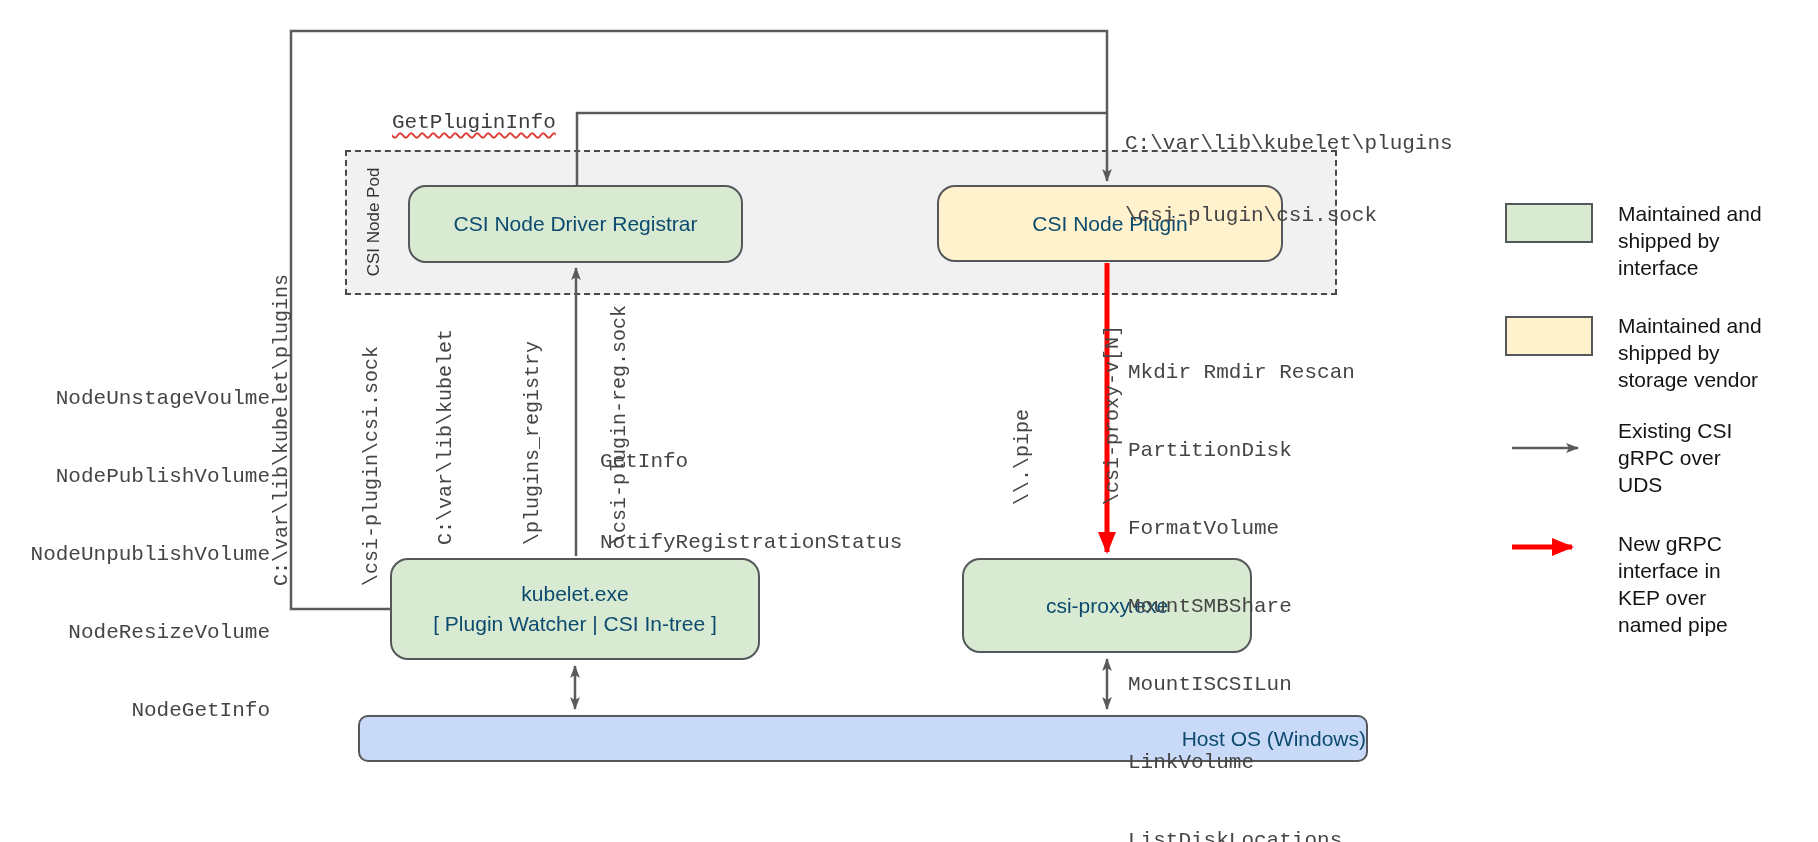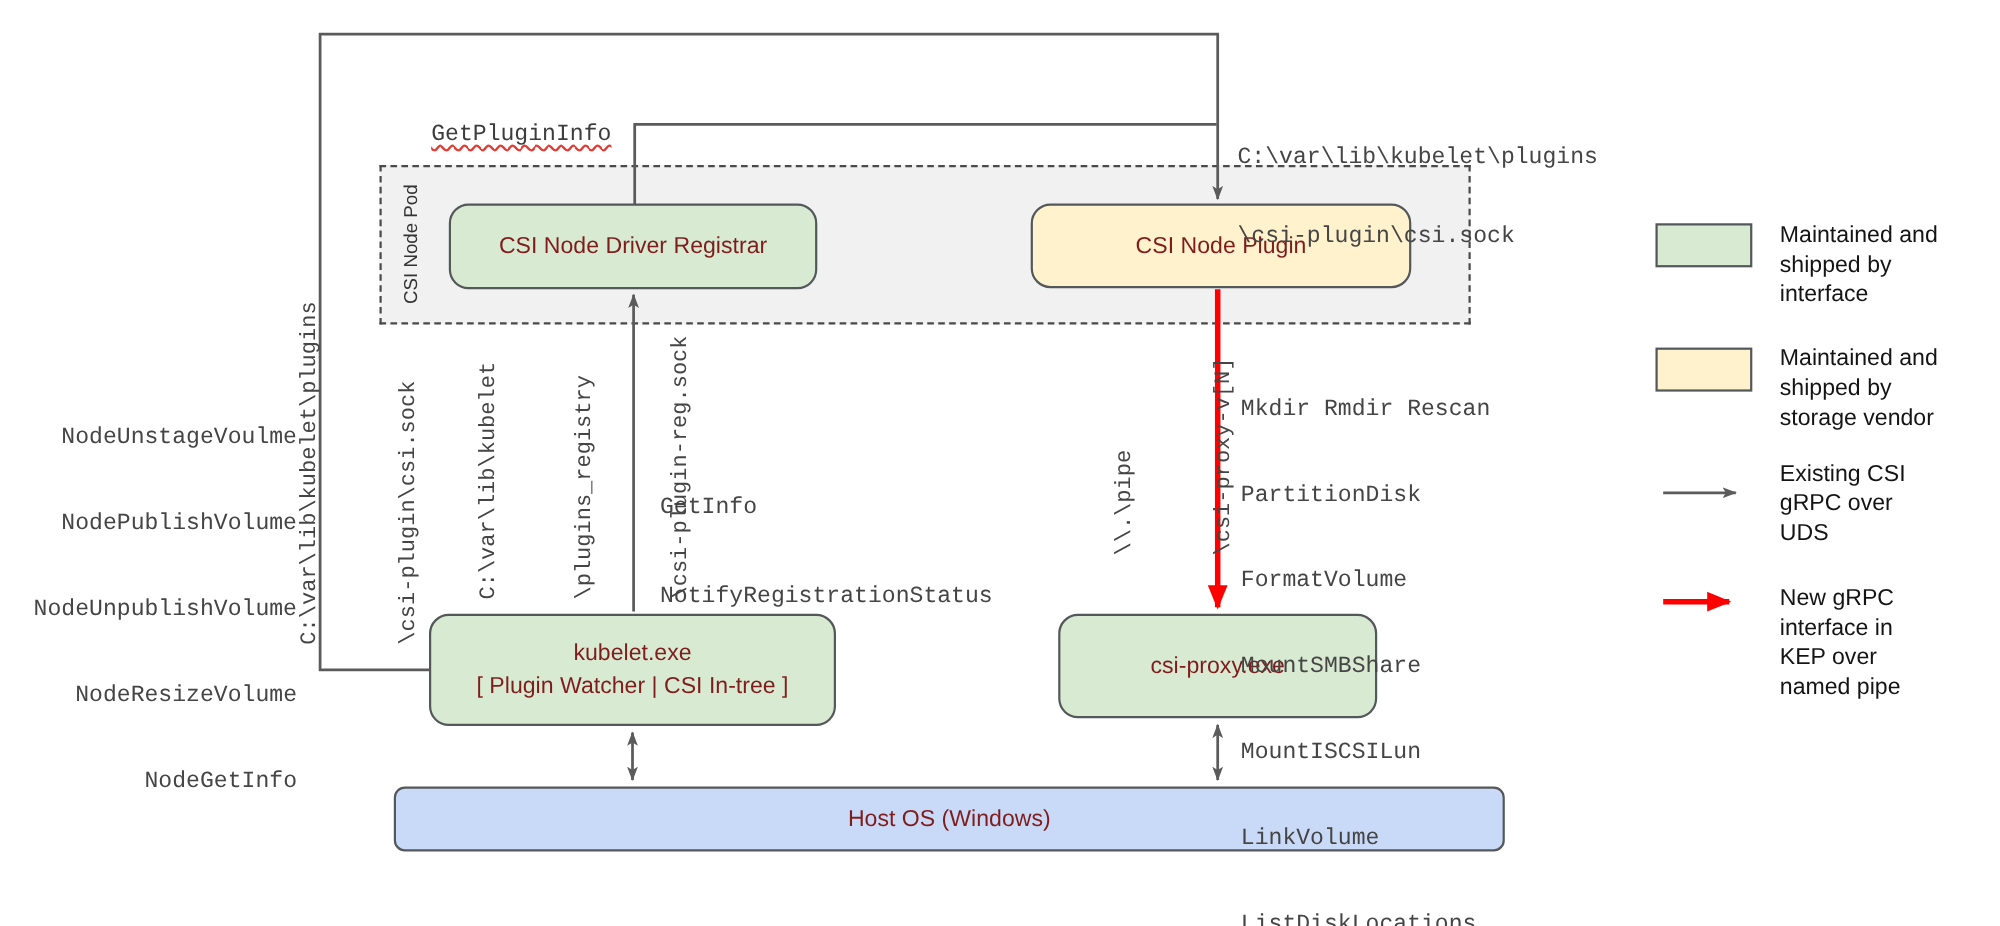--- a/index.html
+++ b/index.html
@@ -3,26 +3,26 @@
 <meta charset="utf-8">
 <style>
   html,body{margin:0;padding:0;background:#fff;}
   .canvas{position:relative;width:1818px;height:842px;background:#fff;
           font-family:"Liberation Sans",sans-serif;overflow:hidden;}
   .pod{position:absolute;left:345px;top:150px;width:992px;height:145px;
        background:#f1f1f1;border:2px dashed #4a4a4a;box-sizing:border-box;}
   svg.edges{position:absolute;left:0;top:0;width:1818px;height:842px;pointer-events:none;}
   .box{position:absolute;border:2px solid #54585a;border-radius:18px;background:#d9ead3;
        display:flex;flex-direction:column;align-items:center;justify-content:center;
-       font-size:21px;line-height:30px;color:#7f1d1d;text-align:center;box-sizing:border-box;}
+       font-size:21px;line-height:30px;color:#0c4a6e;text-align:center;box-sizing:border-box;}
   .box.registrar{left:408px;top:185px;width:335px;height:78px;}
   .box.plugin{left:937px;top:185px;width:346px;height:77px;background:#fff2cc;}
   .box.kubelet{left:390px;top:558px;width:370px;height:102px;}
   .box.proxy{left:962px;top:558px;width:290px;height:95px;}
-  .box.host{left:358px;top:715px;width:1010px;height:59px;background:#c9daf8;border-radius:10px;}
+  .box.host{left:358px;top:715px;width:1010px;height:47px;background:#c9daf8;border-radius:10px;align-items:flex-end;}
   .mono{position:absolute;font-family:"Liberation Mono","DejaVu Sans Mono",monospace;
         font-size:21px;color:#454545;white-space:pre;line-height:26px;}
   .rot{transform:translate(-50%,-50%) rotate(-90deg);font-size:20px;text-align:left;
        width:max-content;}
   .podlabel{position:absolute;left:374px;top:222px;font-size:17px;color:#333;
             transform:translate(-50%,-50%) rotate(-90deg);white-space:pre;}
   .wavy{text-decoration:underline wavy #e23b33 2px;text-underline-offset:4px;color:#3d3d3d;}
   .rpclist{text-align:right;}
   .legend-swatch{position:absolute;width:88px;height:40px;border:2px solid #54585a;box-sizing:border-box;}
   .legend-label{position:absolute;left:1618px;width:200px;font-size:21px;line-height:27px;color:#141414;}

